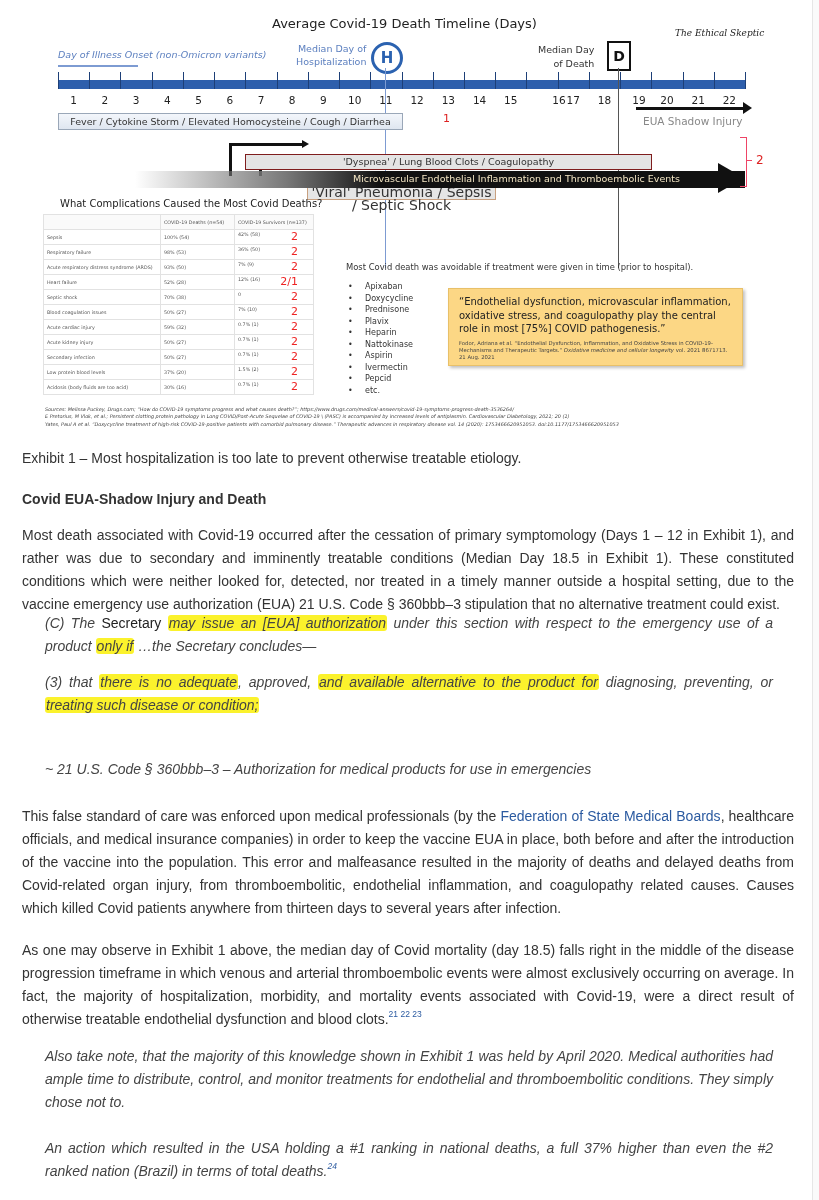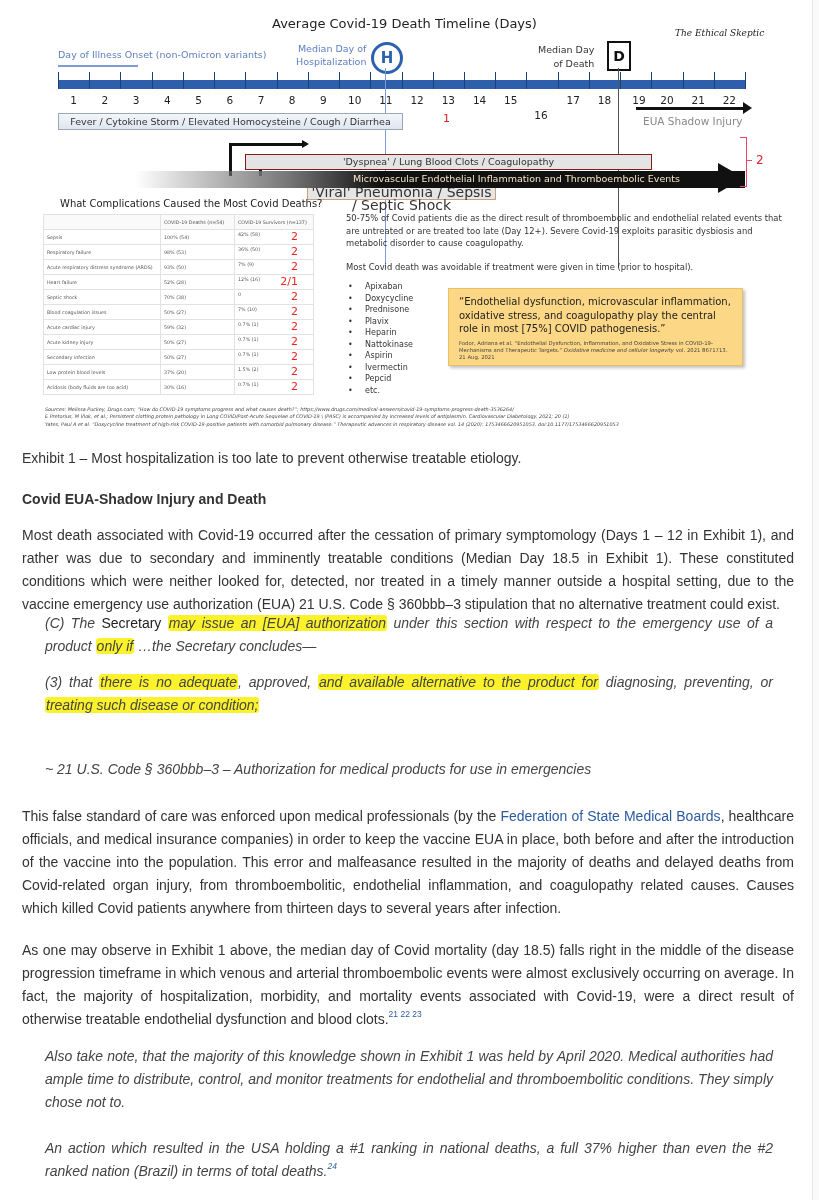--- a/index.html
+++ b/index.html
@@ -3,21 +3,21 @@
 <meta charset="utf-8">
 <style>
   html, body { margin: 0; padding: 0; background: #ffffff; }
   body { width: 819px; height: 1200px; position: relative; overflow: hidden; font-family: "Liberation Sans", sans-serif; color: #333333; }
   .scrollbar-track { position: absolute; right: 0; top: 0; width: 6px; height: 1200px; border-left: 1px solid #e6e6e6; background: #fafafa; }
 
   
   .figure { position: absolute; left: 0; top: 0; width: 790px; height: 440px; font-family: "DejaVu Sans", sans-serif; }
   .fig-title { position: absolute; left: 272px; top: 16px; font-size: 13px; color: #222; }
   .brand { position: absolute; left: 675px; top: 28px; font-family: "DejaVu Serif", serif; font-style: italic; font-size: 9px; color: #222; }
-  .onset-label { position: absolute; left: 58px; top: 49px; font-size: 9.5px; color: #5b7fbf; }
+  .onset-label { position: absolute; left: 58px; top: 49px; font-style: italic; font-size: 9.5px; color: #5b7fbf; }
   .onset-arrow { position: absolute; left: 58px; top: 65px; width: 80px; height: 2px; background: #7d9bd2; }
   .hosp-label { position: absolute; left: 296px; top: 42px; font-size: 9.5px; color: #5b7fbf; text-align: right; line-height: 13px; }
   .hosp-circle { position: absolute; left: 371px; top: 42px; width: 26px; height: 26px; border: 3px solid #2b62b0; border-radius: 50%; color: #2b62b0; font-weight: bold; font-size: 15px; text-align: center; line-height: 26px; }
   .death-label { position: absolute; left: 538px; top: 43px; font-size: 9.5px; color: #333; text-align: right; line-height: 14px; }
   .death-box { position: absolute; left: 607px; top: 41px; width: 20px; height: 26px; border: 2px solid #111; color: #111; font-weight: bold; font-size: 14px; text-align: center; line-height: 26px; }
   .timeline-bar { position: absolute; left: 58px; top: 80px; width: 687px; height: 9px; background: #2e5fac; }
   .tick { position: absolute; top: 72px; width: 1px; height: 17px; background: #1d3f77; }
   .daynum { position: absolute; top: 94px; width: 20px; margin-left: -10px; text-align: center; font-size: 10.5px; color: #222; }
   .vline-h { position: absolute; left: 385px; top: 68px; width: 1px; height: 200px; background: #7d9bd2; }
   .vline-d { position: absolute; left: 618px; top: 68px; width: 1px; height: 200px; background: #555; }
@@ -123,21 +123,21 @@
       <div class="daynum" style="left: 229.75px;">6</div>
       <div class="daynum" style="left: 260.977px;">7</div>
       <div class="daynum" style="left: 292.205px;">8</div>
       <div class="daynum" style="left: 323.432px;">9</div>
       <div class="daynum" style="left: 354.659px;">10</div>
       <div class="daynum" style="left: 385.886px;">11</div>
       <div class="daynum" style="left: 417.114px;">12</div>
       <div class="daynum" style="left: 448.341px;">13</div>
       <div class="daynum" style="left: 479.568px;">14</div>
       <div class="daynum" style="left: 510.795px;">15</div>
-      <div class="daynum" style="left: 541px; margin-top: 15px;">16</div>
+      <div class="daynum" style="left: 559px;">16</div>
       <div class="daynum" style="left: 573.25px;">17</div>
       <div class="daynum" style="left: 604.477px;">18</div>
       <div class="daynum" style="left: 635.705px; text-align: right;">19</div>
       <div class="daynum" style="left: 666.932px;">20</div>
       <div class="daynum" style="left: 698.159px;">21</div>
       <div class="daynum" style="left: 729.386px;">22</div>
     </div>
 
   <div class="vline-h"></div>
   <div class="vline-d"></div>
@@ -222,21 +222,20 @@
           <td><span>1.5% (2)</span><span class="mark">2</span></td>
         </tr>
         <tr>
           <td class="c1">Acidosis (body fluids are too acid)</td>
           <td class="c2">30% (16)</td>
           <td><span>0.7% (1)</span><span class="mark">2</span></td>
         </tr>
       </tbody>
   </table>
 
-  <div class="right-p">50-75% of Covid patients die as the direct result of thromboembolic and endothelial  related events that are untreated or are treated too late (Day 12+). Severe Covid-19 exploits parasitic dysbiosis and metabolic disorder to cause coagulopathy.</div>
   <div class="right-p2">Most Covid death was avoidable if treatment were given in time (prior to hospital).</div>
   <ul class="drug-list" id="drug-list">
       <li><span class="b">•</span><span>Apixaban</span></li>
       <li><span class="b">•</span><span>Doxycycline</span></li>
       <li><span class="b">•</span><span>Prednisone</span></li>
       <li><span class="b">•</span><span>Plavix</span></li>
       <li><span class="b">•</span><span>Heparin</span></li>
       <li><span class="b">•</span><span>Nattokinase</span></li>
       <li><span class="b">•</span><span>Aspirin</span></li>
       <li><span class="b">•</span><span>Ivermectin</span></li>

